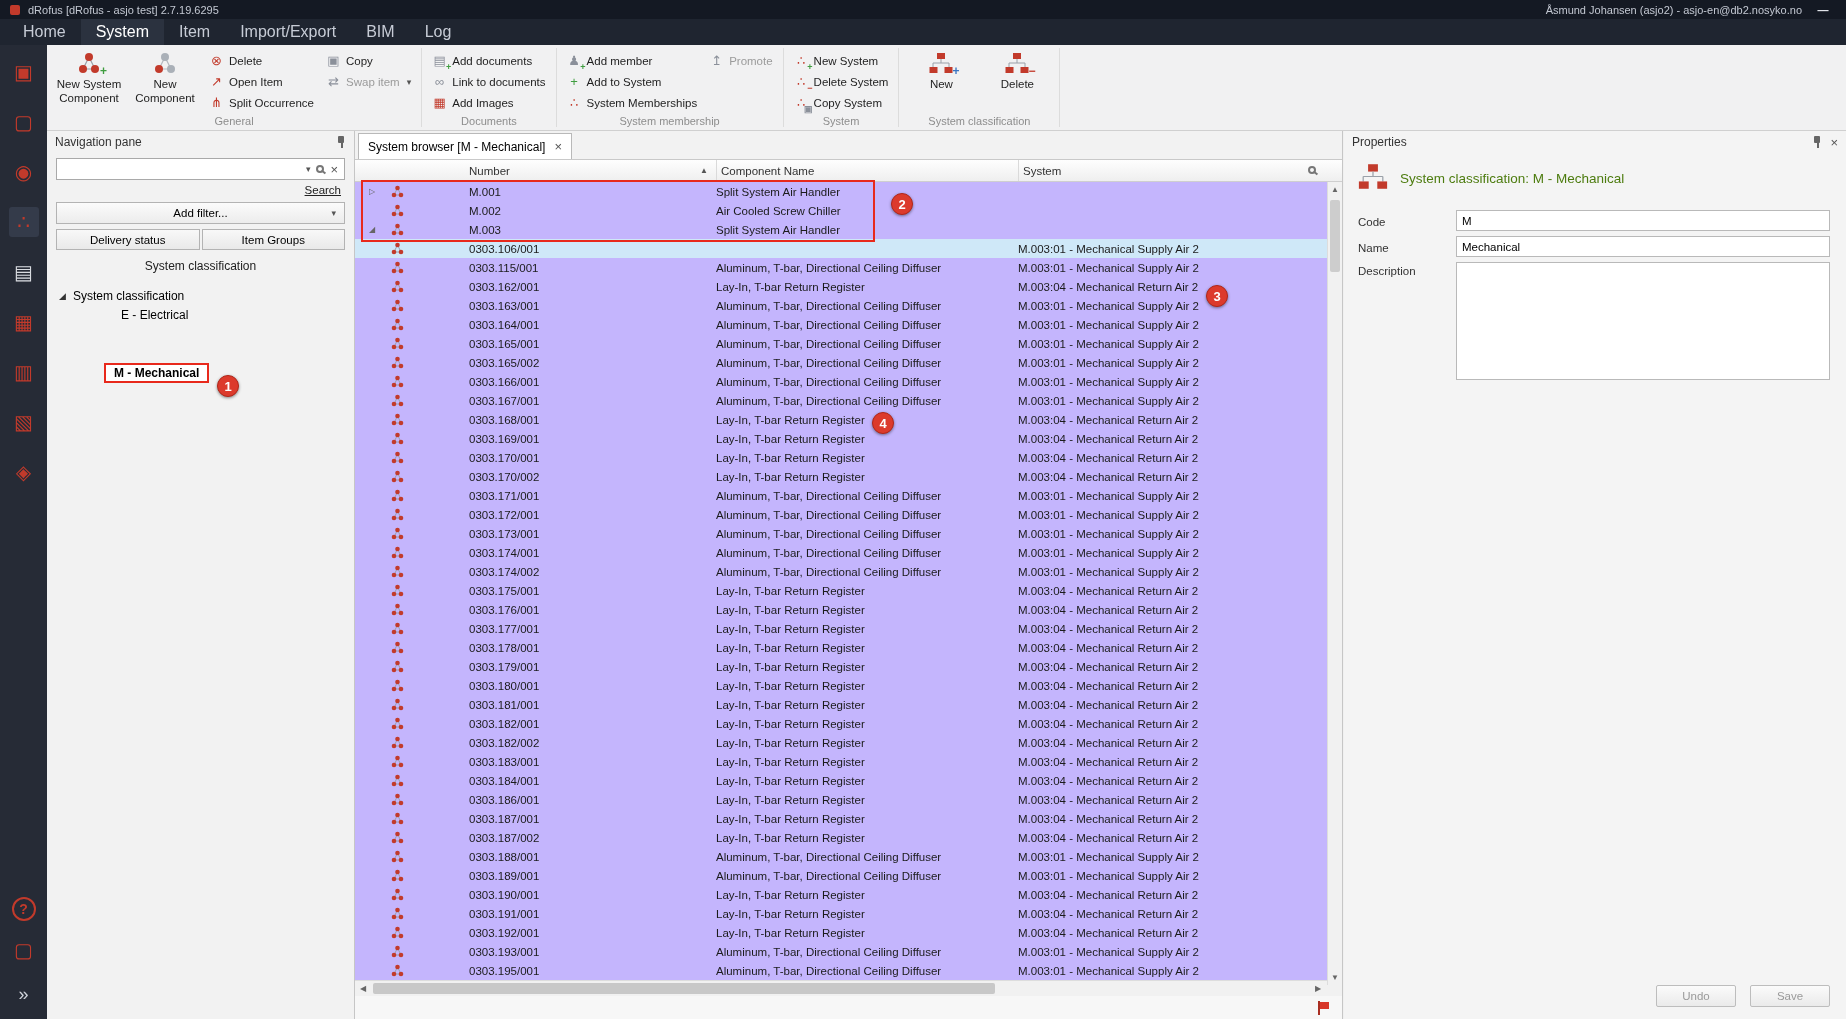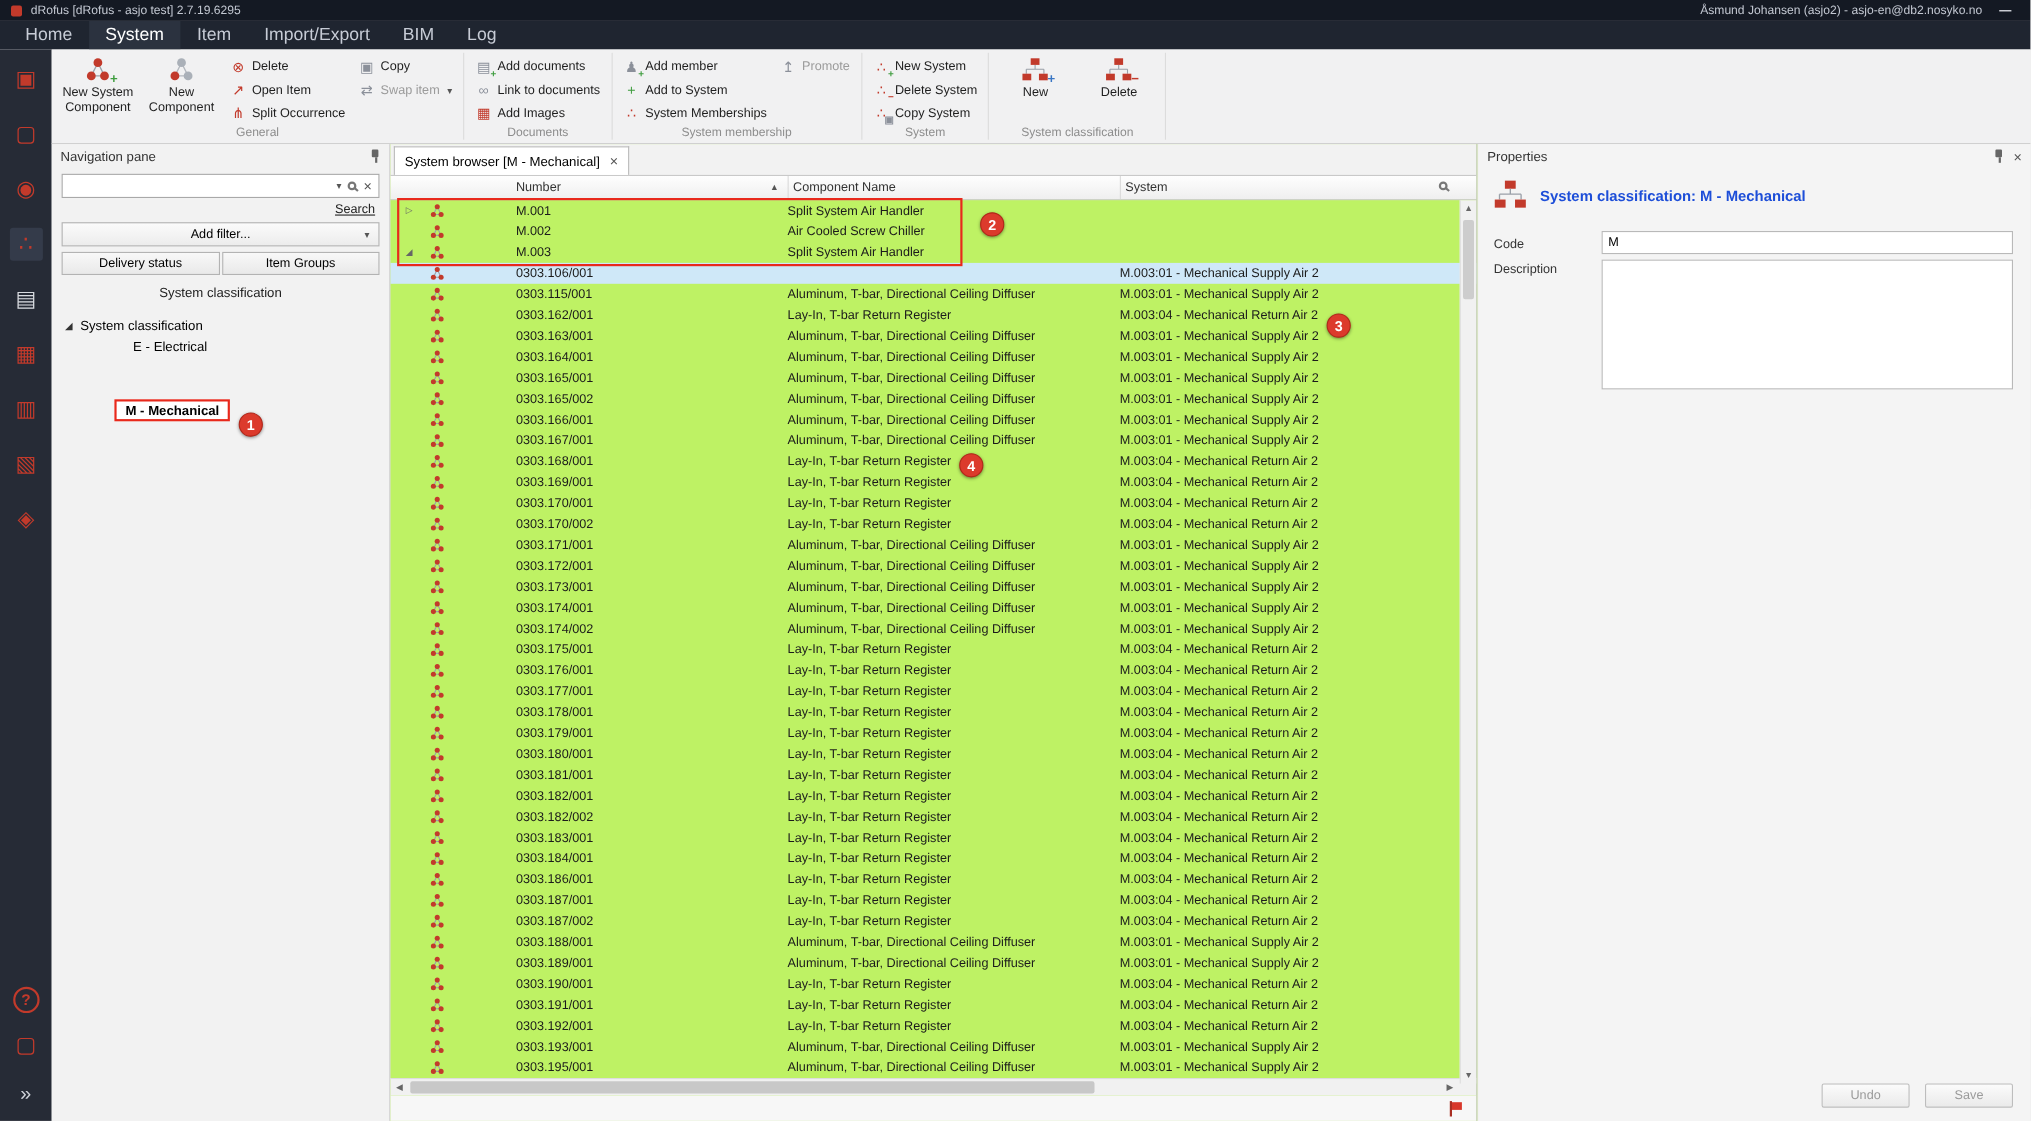--- a/index.html
+++ b/index.html
@@ -83,21 +83,21 @@
   .tree-child { height:20px; display:flex; align-items:center; padding-left:62px; position:relative; }
   .tree-child.selected { padding-left:45px;margin-top:38px; }
   .sel-box { border:2px solid #e8291c; padding:1px 8px; background:#fff; font-weight:bold; }
 
   
   .abadge { position:absolute; width:22px; height:22px; border-radius:50%; background:#dc3a2c; color:#fff;
             font-weight:bold; font-size:13px; display:flex; align-items:center; justify-content:center;
             border:1px solid #b22619; box-shadow:0 1px 3px rgba(0,0,0,.45); z-index:9; }
 
   
-  .browser { position:absolute; top:131px; left:355px; width:988px; bottom:0; background:#bef264;
+  .browser { position:absolute; top:131px; left:355px; width:988px; bottom:0; background:#c4b5fd;
              border-right:1px solid #c6c6c6; display:flex; flex-direction:column; }
   .tabbar { height:29px; background:#f2f2f2; display:flex; align-items:flex-end; padding-left:3px;
             border-bottom:1px solid #c9c9c9; flex:0 0 auto; }
   .btab { height:26px; background:#fff; border:1px solid #b9b9b9; border-bottom:none;
           display:flex; align-items:center; padding:0 9px; font-size:12px; gap:9px; }
   .thead { height:22px; display:flex; align-items:center; background:linear-gradient(#fefefe,#efefef);
            border-bottom:1px solid #cfcfcf; font-size:11.5px; color:#333; position:relative; flex:0 0 auto; }
   .hlens { position:absolute; right:26px; top:4px; }
   .c-exp { width:34px; display:flex; justify-content:center; font-size:8px; color:#666; flex:0 0 auto; }
   .c-icon { width:30px; display:flex; align-items:center; padding-left:2px; flex:0 0 auto; }
@@ -124,21 +124,21 @@
   .hsb .arr.left { left:0; } .hsb .arr.right { right:16px; }
   .hsb .thumb { position:absolute; top:2px; left:18px; width:63%; height:11px; background:#c8c8c8; border-radius:2px; }
   .bstrip { flex:1; display:flex; align-items:center; justify-content:flex-end; padding-right:12px; background:#f7f7f7; }
   .flag { display:inline-block; position:relative; width:13px; height:14px; }
   .flag::before { content:''; position:absolute; left:1px; top:0; width:2px; height:14px; background:#a92e22; }
   .flag::after { content:''; position:absolute; left:3px; top:1px; width:9px; height:7px; background:#d8372a; }
 
   
   .props { position:absolute; top:131px; left:1344px; right:0; bottom:0; background:#f4f4f4; }
   .props-title-row { display:flex; align-items:center; gap:12px; padding:10px 14px 12px; }
-  .props-title { font-size:13.5px; font-weight:bold; color:#1d4ed8; }
+  .props-title { font-size:13.5px; font-weight:normal; color:#4d7c0f; }
   .frow { display:flex; align-items:center; margin:5px 16px 5px 14px;gap:36px; }
   .frow.top { align-items:flex-start; }
   .flabel { width:62px; font-size:11.5px; color:#333; padding-top:3px; }
   .finput { flex:1; height:21px; border:1px solid #b9b9b9; background:#fff; font:11.5px "Liberation Sans",sans-serif;
             padding:0 5px; outline:none; }
   .ftext { flex:1; height:118px; border:1px solid #b9b9b9; background:#fff; font:11.5px "Liberation Sans",sans-serif;
            padding:3px 5px; resize:none; outline:none; }
   .props-buttons { position:absolute; right:16px; bottom:12px; display:flex; gap:14px; }
   .pbtn { width:80px; height:22px; border:1px solid #bdbdbd; background:linear-gradient(#fbfbfb,#eaeaea);
           color:#9a9a9a; font-size:11.5px; display:flex; align-items:center; justify-content:center; border-radius:2px; }
@@ -1029,20 +1029,24 @@
             <rect x="0.5" y="15" width="8" height="6" fill="#c23a2b"></rect>
             <rect x="15.5" y="15" width="8" height="6" fill="#c23a2b"></rect>
           </svg>
       </span>
       <span class="props-title">System classification: M - Mechanical</span>
     </div>
     <div class="frow">
       <span class="flabel">Code</span>
       <input class="finput" value="M" style="">
     </div>
+    <div class="frow">
+      <span class="flabel">Name</span>
+      <input class="finput" value="Mechanical" style="">
+    </div>
     <div class="frow top">
       <span class="flabel">Description</span>
       <textarea class="ftext" style=""></textarea>
     </div>
     <div class="props-buttons">
       <div class="pbtn">Undo</div>
       <div class="pbtn">Save</div>
     </div>
   </div>
 

